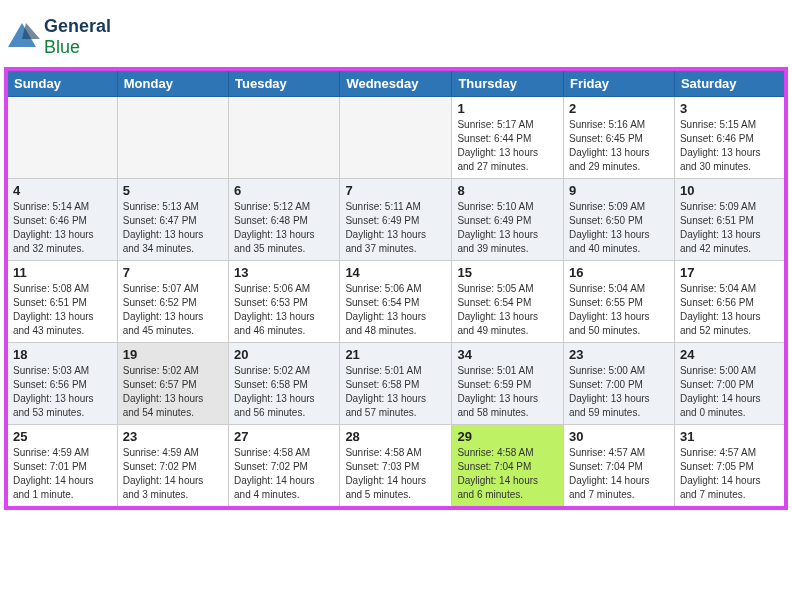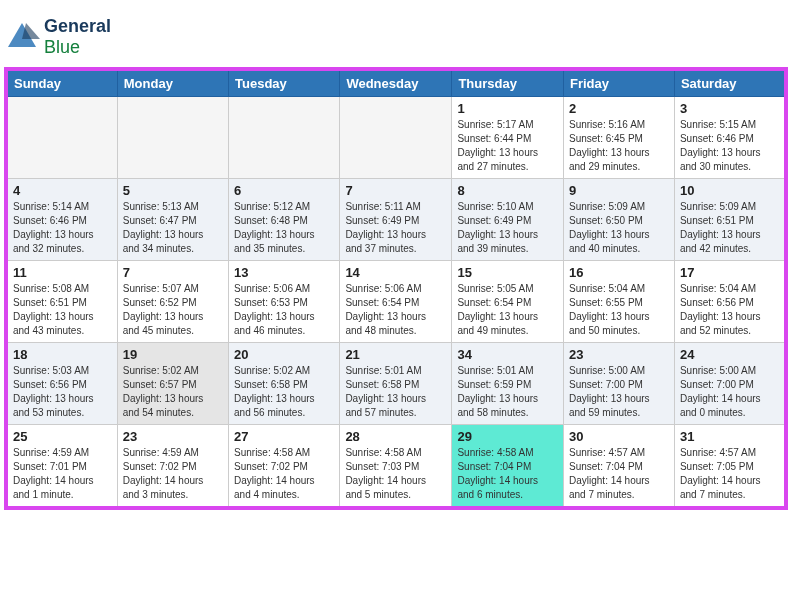--- a/index.html
+++ b/index.html
@@ -237,21 +237,21 @@
             <div class="day-info">Sunrise: 4:59 AM<br>Sunset: 7:02 PM<br>Daylight: 14 hours<br>and 3 minutes.</div>
           </td>
           <td style="background: rgb(255, 255, 255);">
             <span class="day-num">27</span>
             <div class="day-info">Sunrise: 4:58 AM<br>Sunset: 7:02 PM<br>Daylight: 14 hours<br>and 4 minutes.</div>
           </td>
           <td style="background: rgb(255, 255, 255);">
             <span class="day-num">28</span>
             <div class="day-info">Sunrise: 4:58 AM<br>Sunset: 7:03 PM<br>Daylight: 14 hours<br>and 5 minutes.</div>
           </td>
-          <td style="background: #5eead4;">
+          <td style="background: #bef264;">
             <span class="day-num">29</span>
             <div class="day-info">Sunrise: 4:58 AM<br>Sunset: 7:04 PM<br>Daylight: 14 hours<br>and 6 minutes.</div>
           </td>
           <td style="background: rgb(255, 255, 255);">
             <span class="day-num">30</span>
             <div class="day-info">Sunrise: 4:57 AM<br>Sunset: 7:04 PM<br>Daylight: 14 hours<br>and 7 minutes.</div>
           </td>
           <td style="background: rgb(255, 255, 255);">
             <span class="day-num">31</span>
             <div class="day-info">Sunrise: 4:57 AM<br>Sunset: 7:05 PM<br>Daylight: 14 hours<br>and 7 minutes.</div>

